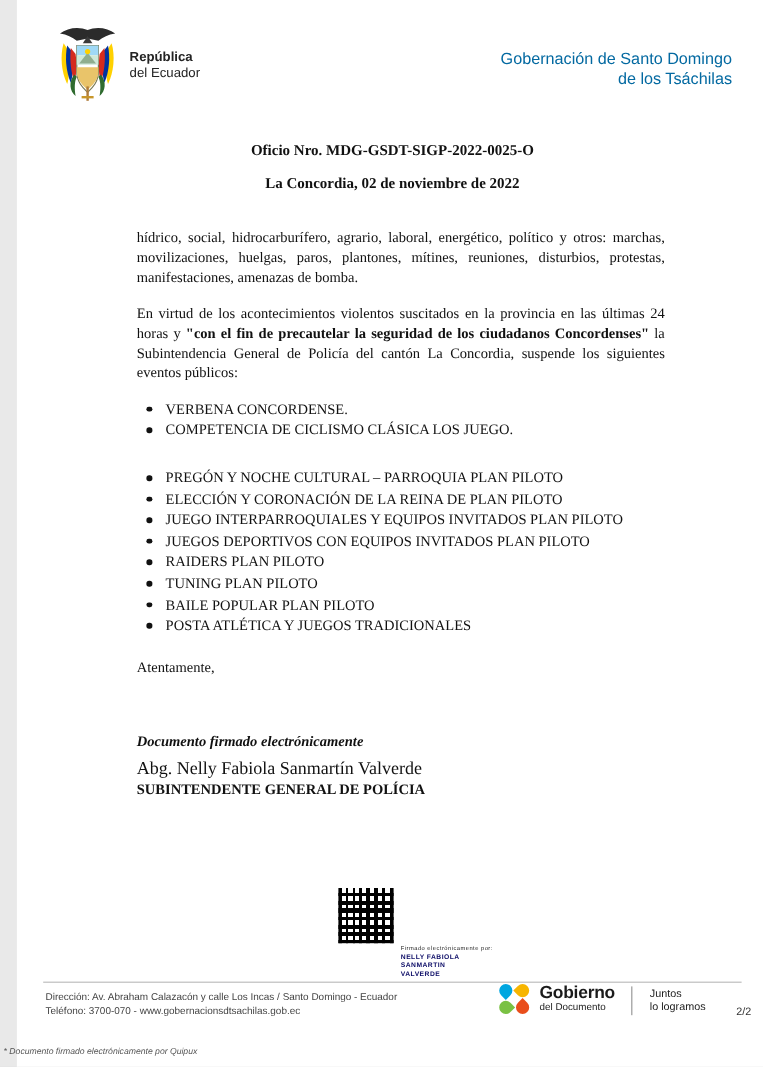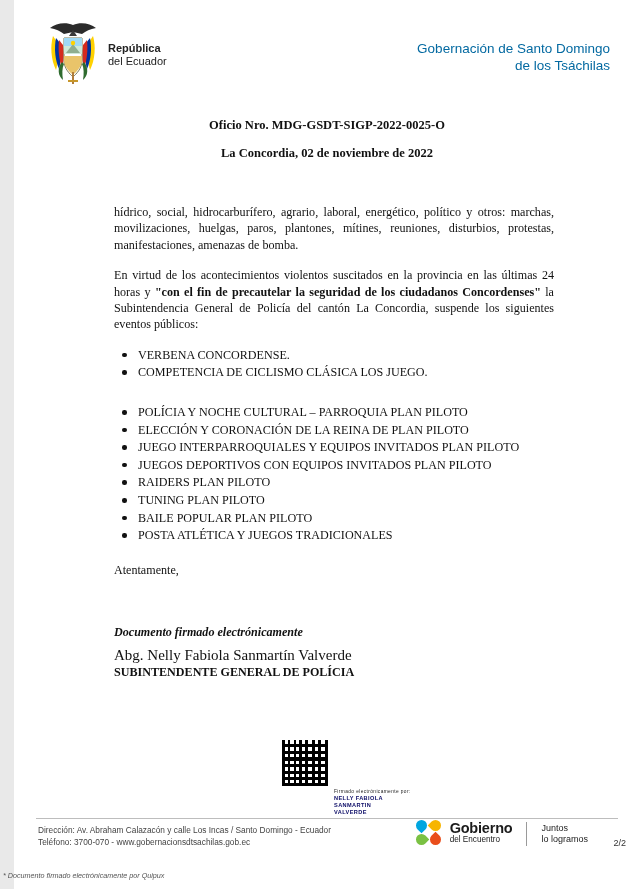--- a/index.html
+++ b/index.html
@@ -94,21 +94,21 @@
     text-align: center;
     font-weight: 700;
     font-size: 12.5px;
     color: #111;
   }
 
   
   .body {
     position: absolute;
     left: 100px;
-    top: 204px;
+    top: 190px;
     width: 440px;
     font-size: 12.1px;
     line-height: 16.4px;
     color: #111;
   }
   .para {
     text-align: justify;
     margin: 0 0 14px 0;
   }
   .para b { font-weight: 700; }
@@ -337,21 +337,21 @@
       </p>
 
       <ul class="evt">
         <li>VERBENA CONCORDENSE.</li>
         <li>COMPETENCIA DE CICLISMO CLÁSICA LOS JUEGO.</li>
       </ul>
 
       <div class="list-gap"></div>
 
       <ul class="evt">
-        <li>POLÍCIA Y NOCHE CULTURAL – PARROQUIA PLAN PILOTO</li>
+        <li>PREGÓN Y NOCHE CULTURAL – PARROQUIA PLAN PILOTO</li>
         <li>ELECCIÓN Y CORONACIÓN DE LA REINA DE PLAN PILOTO</li>
         <li>JUEGO INTERPARROQUIALES Y EQUIPOS INVITADOS PLAN PILOTO</li>
         <li>JUEGOS DEPORTIVOS CON EQUIPOS INVITADOS PLAN PILOTO</li>
         <li>RAIDERS PLAN PILOTO</li>
         <li>TUNING PLAN PILOTO</li>
         <li>BAILE POPULAR PLAN PILOTO</li>
         <li>POSTA ATLÉTICA Y JUEGOS TRADICIONALES</li>
       </ul>
 
       <p class="para" style="margin-top:18px">Atentamente,</p>
@@ -382,21 +382,21 @@
 
     <div class="gob-logo">
       <div class="pinwheel">
         <i class="pw1"></i>
           <i class="pw2"></i>
           <i class="pw3"></i>
           <i class="pw4"></i>
       </div>
       <div class="gob-words">
         <div class="big">Gobierno</div>
-        <div class="small">del Encuentro</div>
+        <div class="small">del Documento</div>
       </div>
       <div class="divider-v"></div>
       <div class="slogan">
         <div>Juntos</div>
         <div>lo logramos</div>
       </div>
     </div>
 
     <div class="pageno">2/2</div>
   </div>

